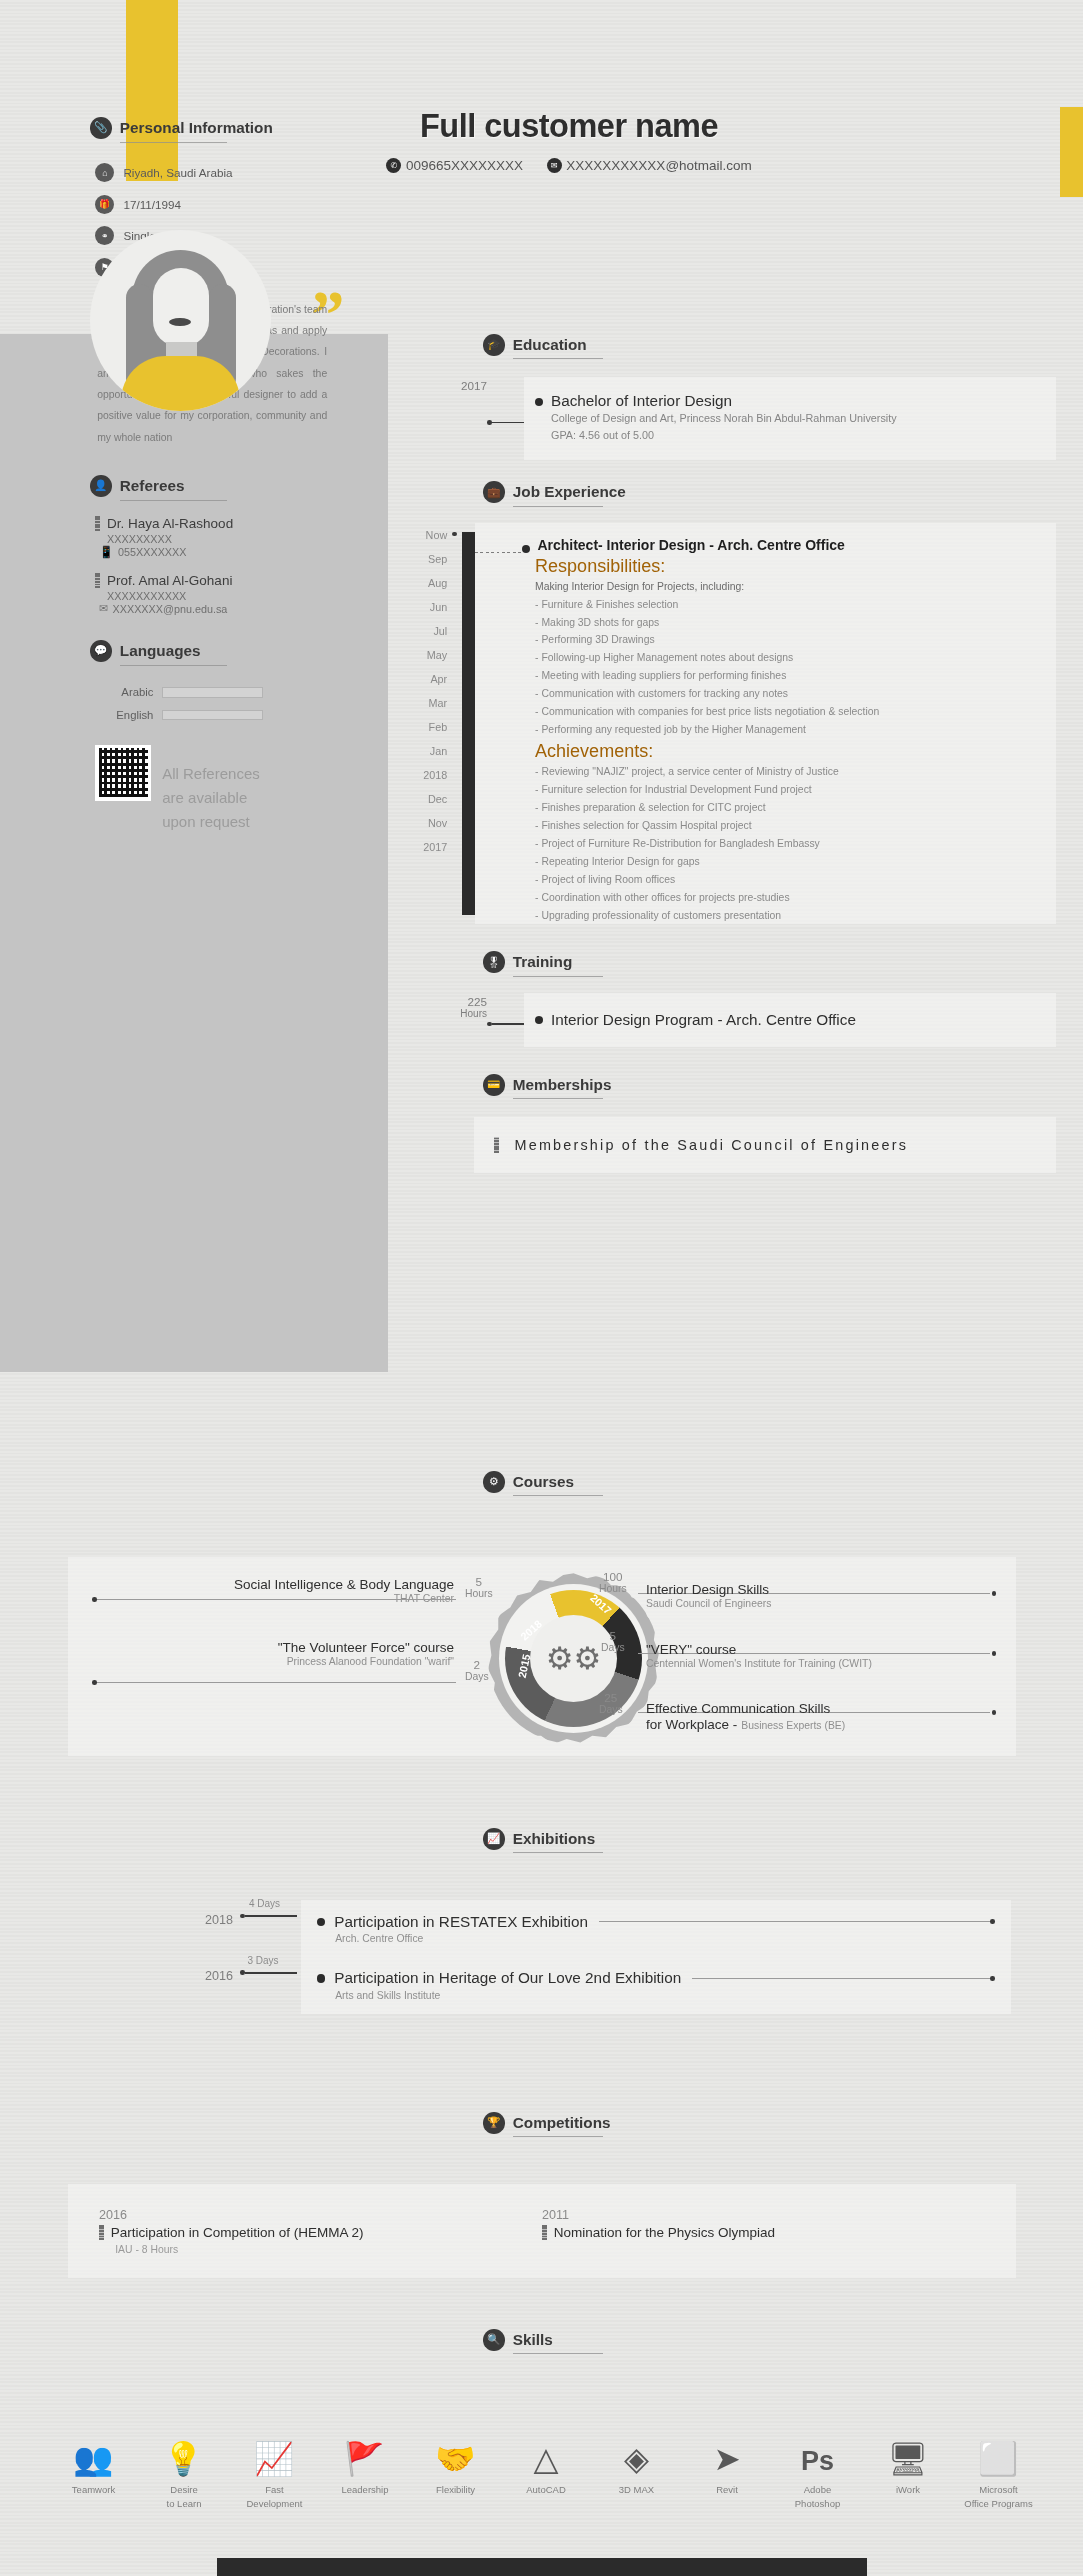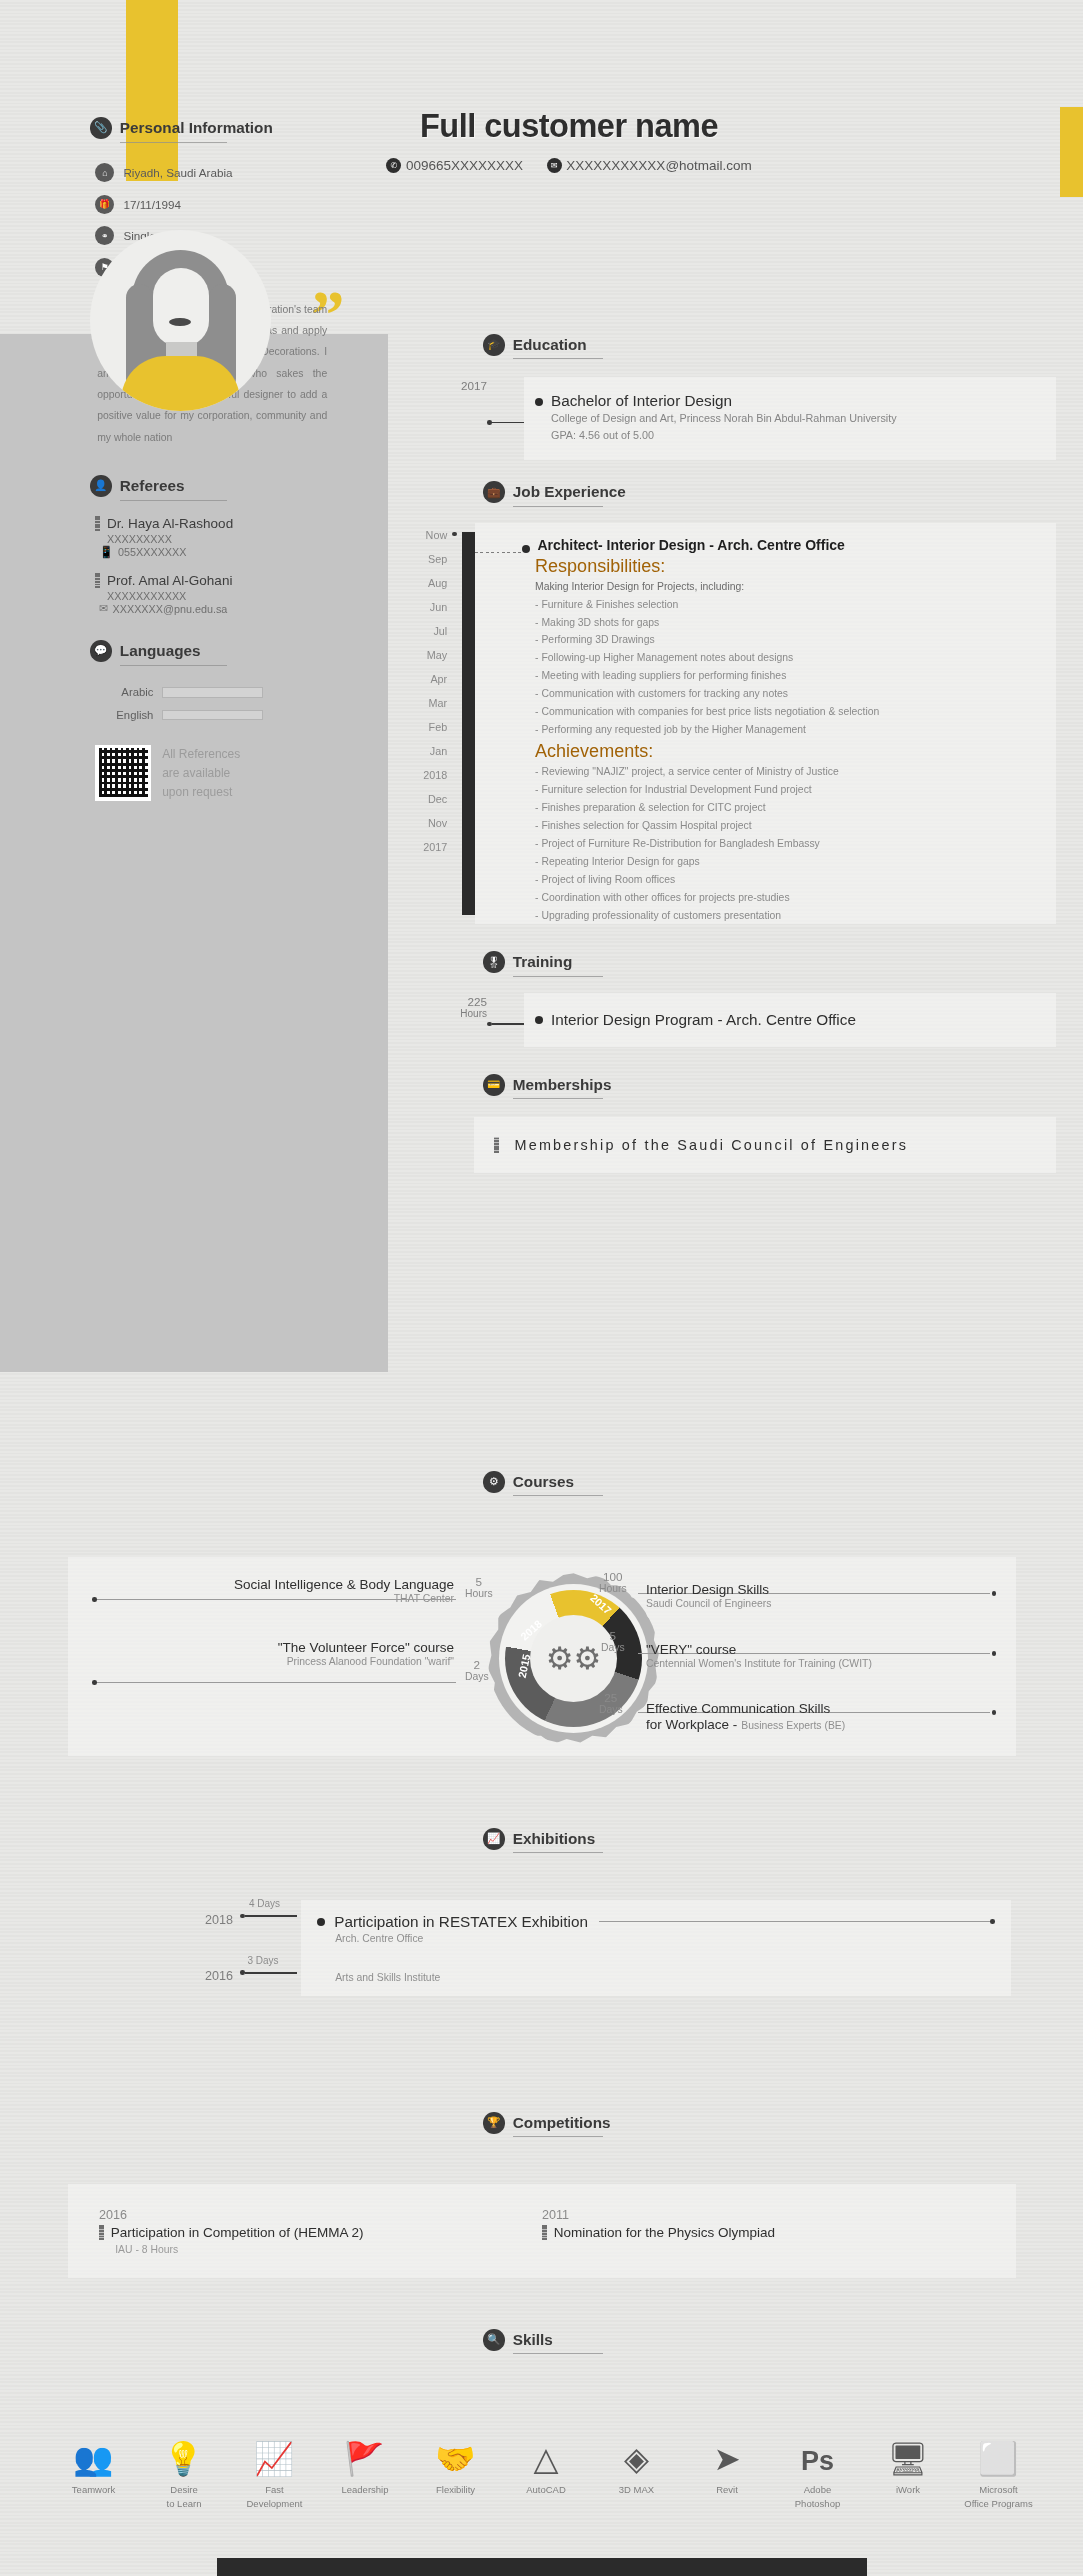--- a/index.html
+++ b/index.html
@@ -164,21 +164,21 @@
     width: 56px; height: 56px; flex: 0 0 auto; background: #fff;
     padding: 3.6px;
   }
   .qr-inner {
     width: 100%; height: 100%;
     background-image:
       repeating-linear-gradient(90deg,#111 0 2.7px,transparent 2.7px 5.4px),
       repeating-linear-gradient(0deg,#111 0 2.7px,transparent 2.7px 6.3px);
     background-color: #fff;
   }
-  .qr-note { font-size: 12px; line-height: 1.6; color: #9c9c9c; }
+  .qr-note { font-size: 15px; line-height: 1.6; color: #9c9c9c; margin-top: 17px; }
 
   
   .main { position: absolute; left: 388px; top: 0; width: 695px; }
 
   .m-sec-head {
     display: flex; align-items: center; gap: 8.1px;
   }
   .m-sec-underline {
     height: 0.9px; background: #909090; width: 90px;
     margin: 2.7px 0 0 30px; opacity: .75;
@@ -686,20 +686,26 @@
   </div>
 
   <div style="display:flex;align-items:flex-start">
     <div style="width:52px;text-align:right;font-size:12.6px;color:#7d7d7d;padding-top:12.6px">2016</div>
     <div style="position:relative;width:68px;padding-top:15.3px">
       <span class="dot-sm" style="position:absolute;left:7.2px;top:13.5px"></span>
       <span style="position:absolute;left:11.7px;top:15.3px;width:52px;height:1.4px;background:#3a3a3a"></span>
       <span style="position:absolute;left:14.4px;top:-1.8px;font-size:10px;color:#8c8c8c">3 Days</span>
     </div>
     <div class="panel" style="flex:1;padding:12.6px 16.2px">
+      <div style="display:flex;align-items:center">
+        <span class="dot-lg"></span>
+        <span style="font-size:15.3px;color:#2f2f2f;margin-left:9px">Participation in Heritage of Our Love 2nd Exhibition</span>
+        <span style="flex:1;height:0.9px;background:#9a9a9a;margin-left:10.8px"></span>
+        <span class="dot-sm"></span>
+      </div>
       <div style="font-size:10.4px;color:#8f8f8f;margin:2.7px 0 0 18px">Arts and Skills Institute</div>
     </div>
   </div>
 </div>
 
 <div style="position:absolute;left:483px;top:2112px;width:596px">
   <div class="m-sec-head">
     <span class="sec-badge">🏆</span>
     <span class="sec-title">Competitions</span>
   </div>

